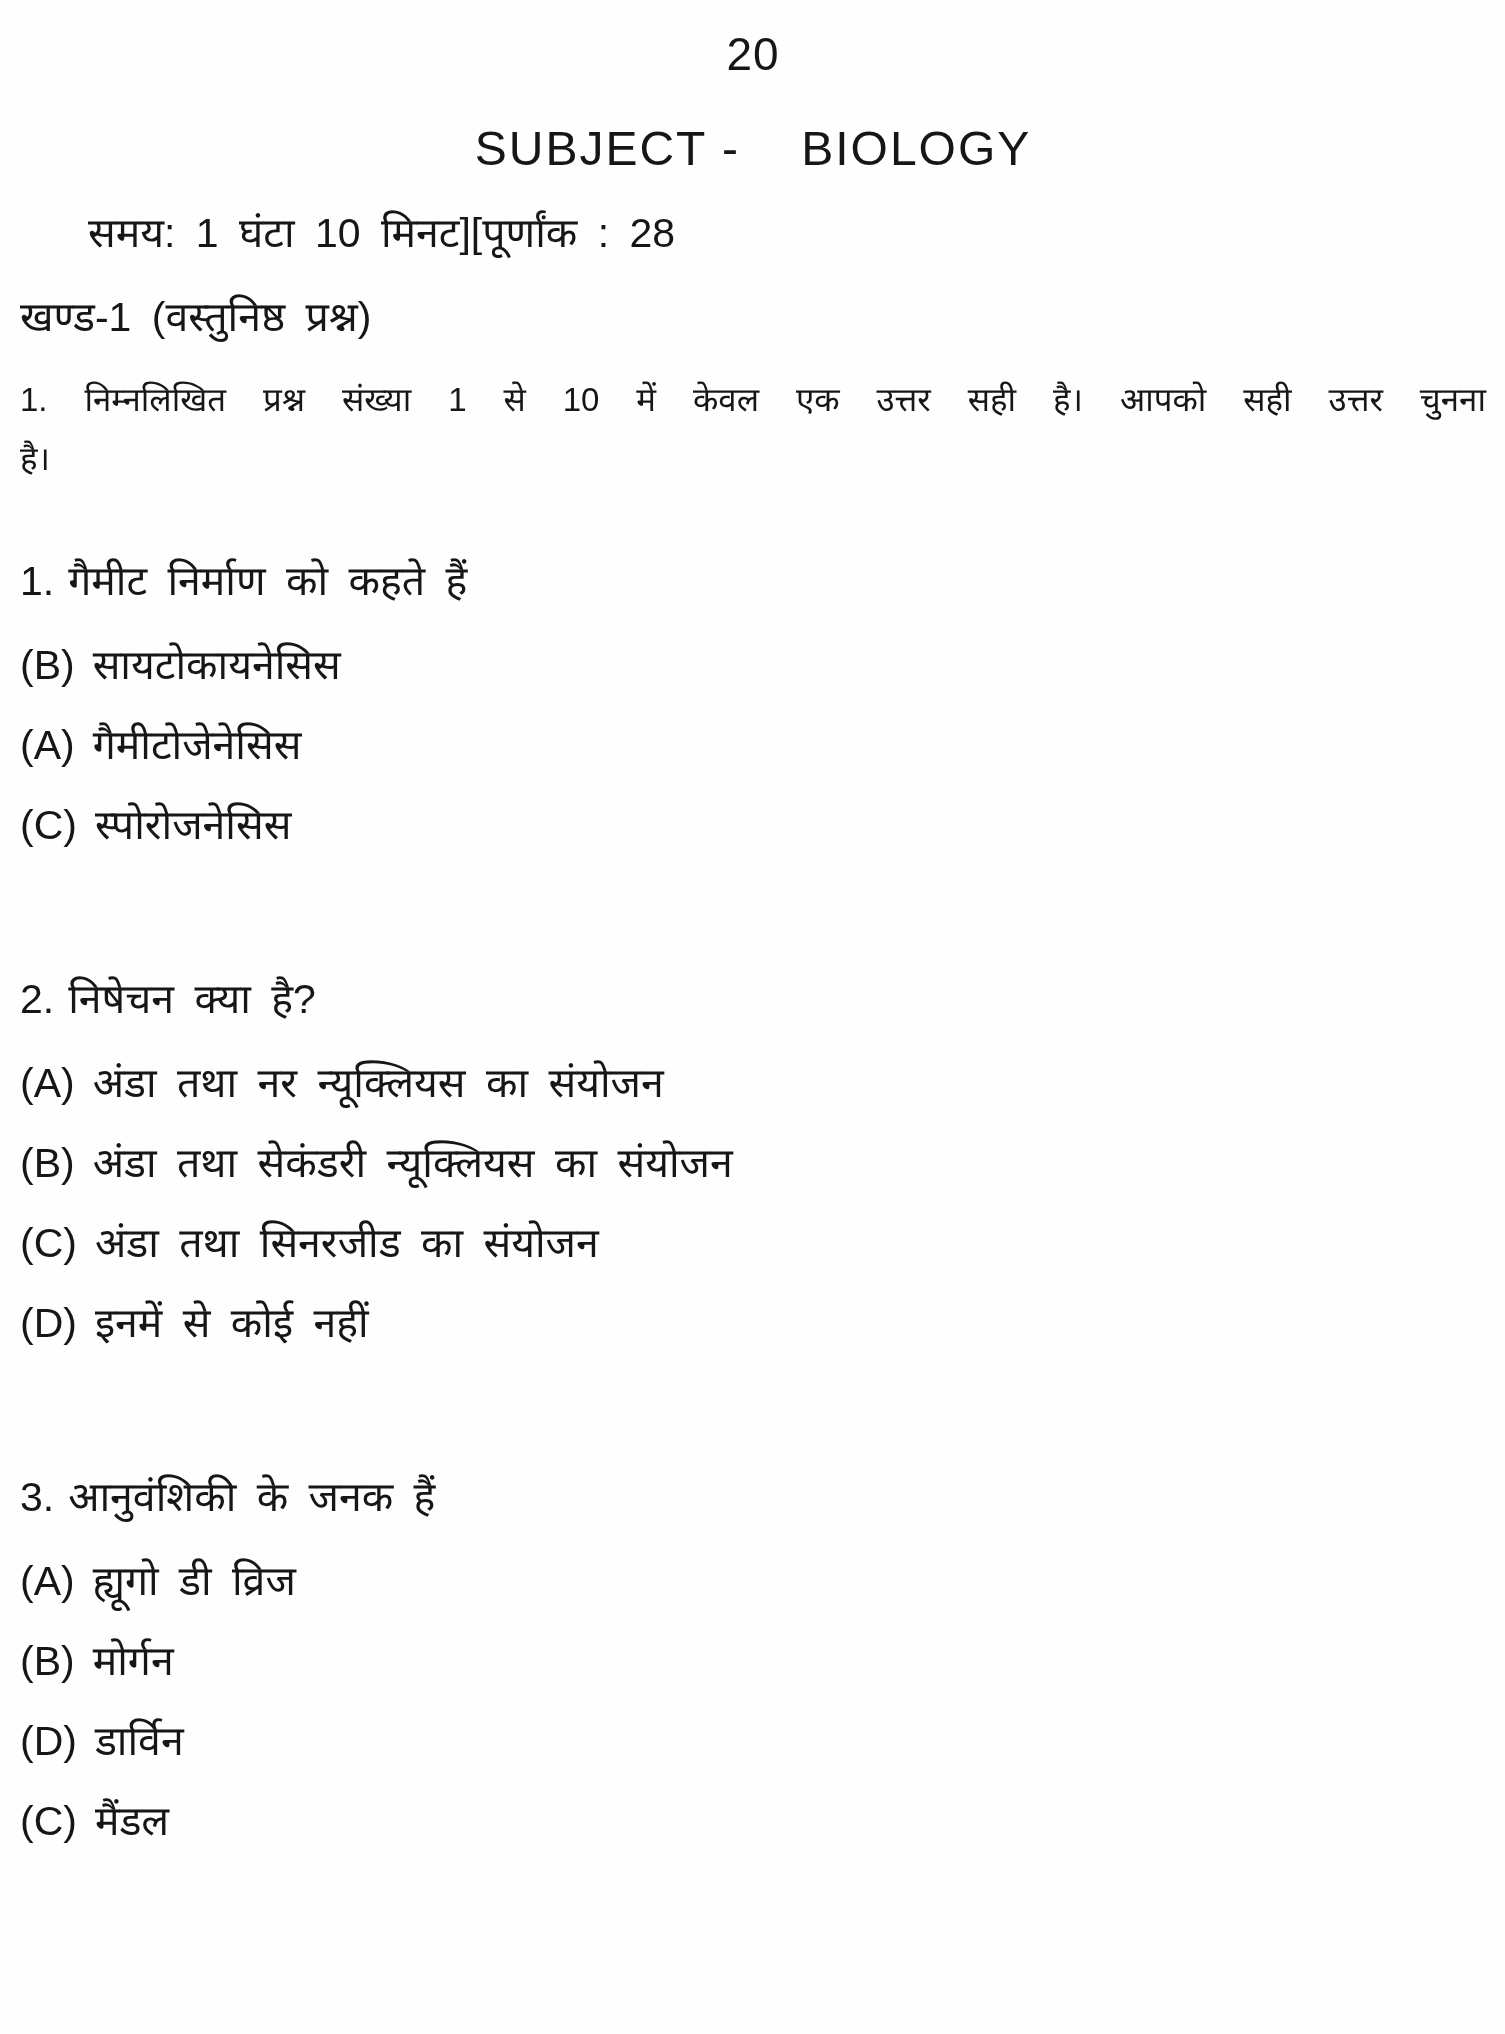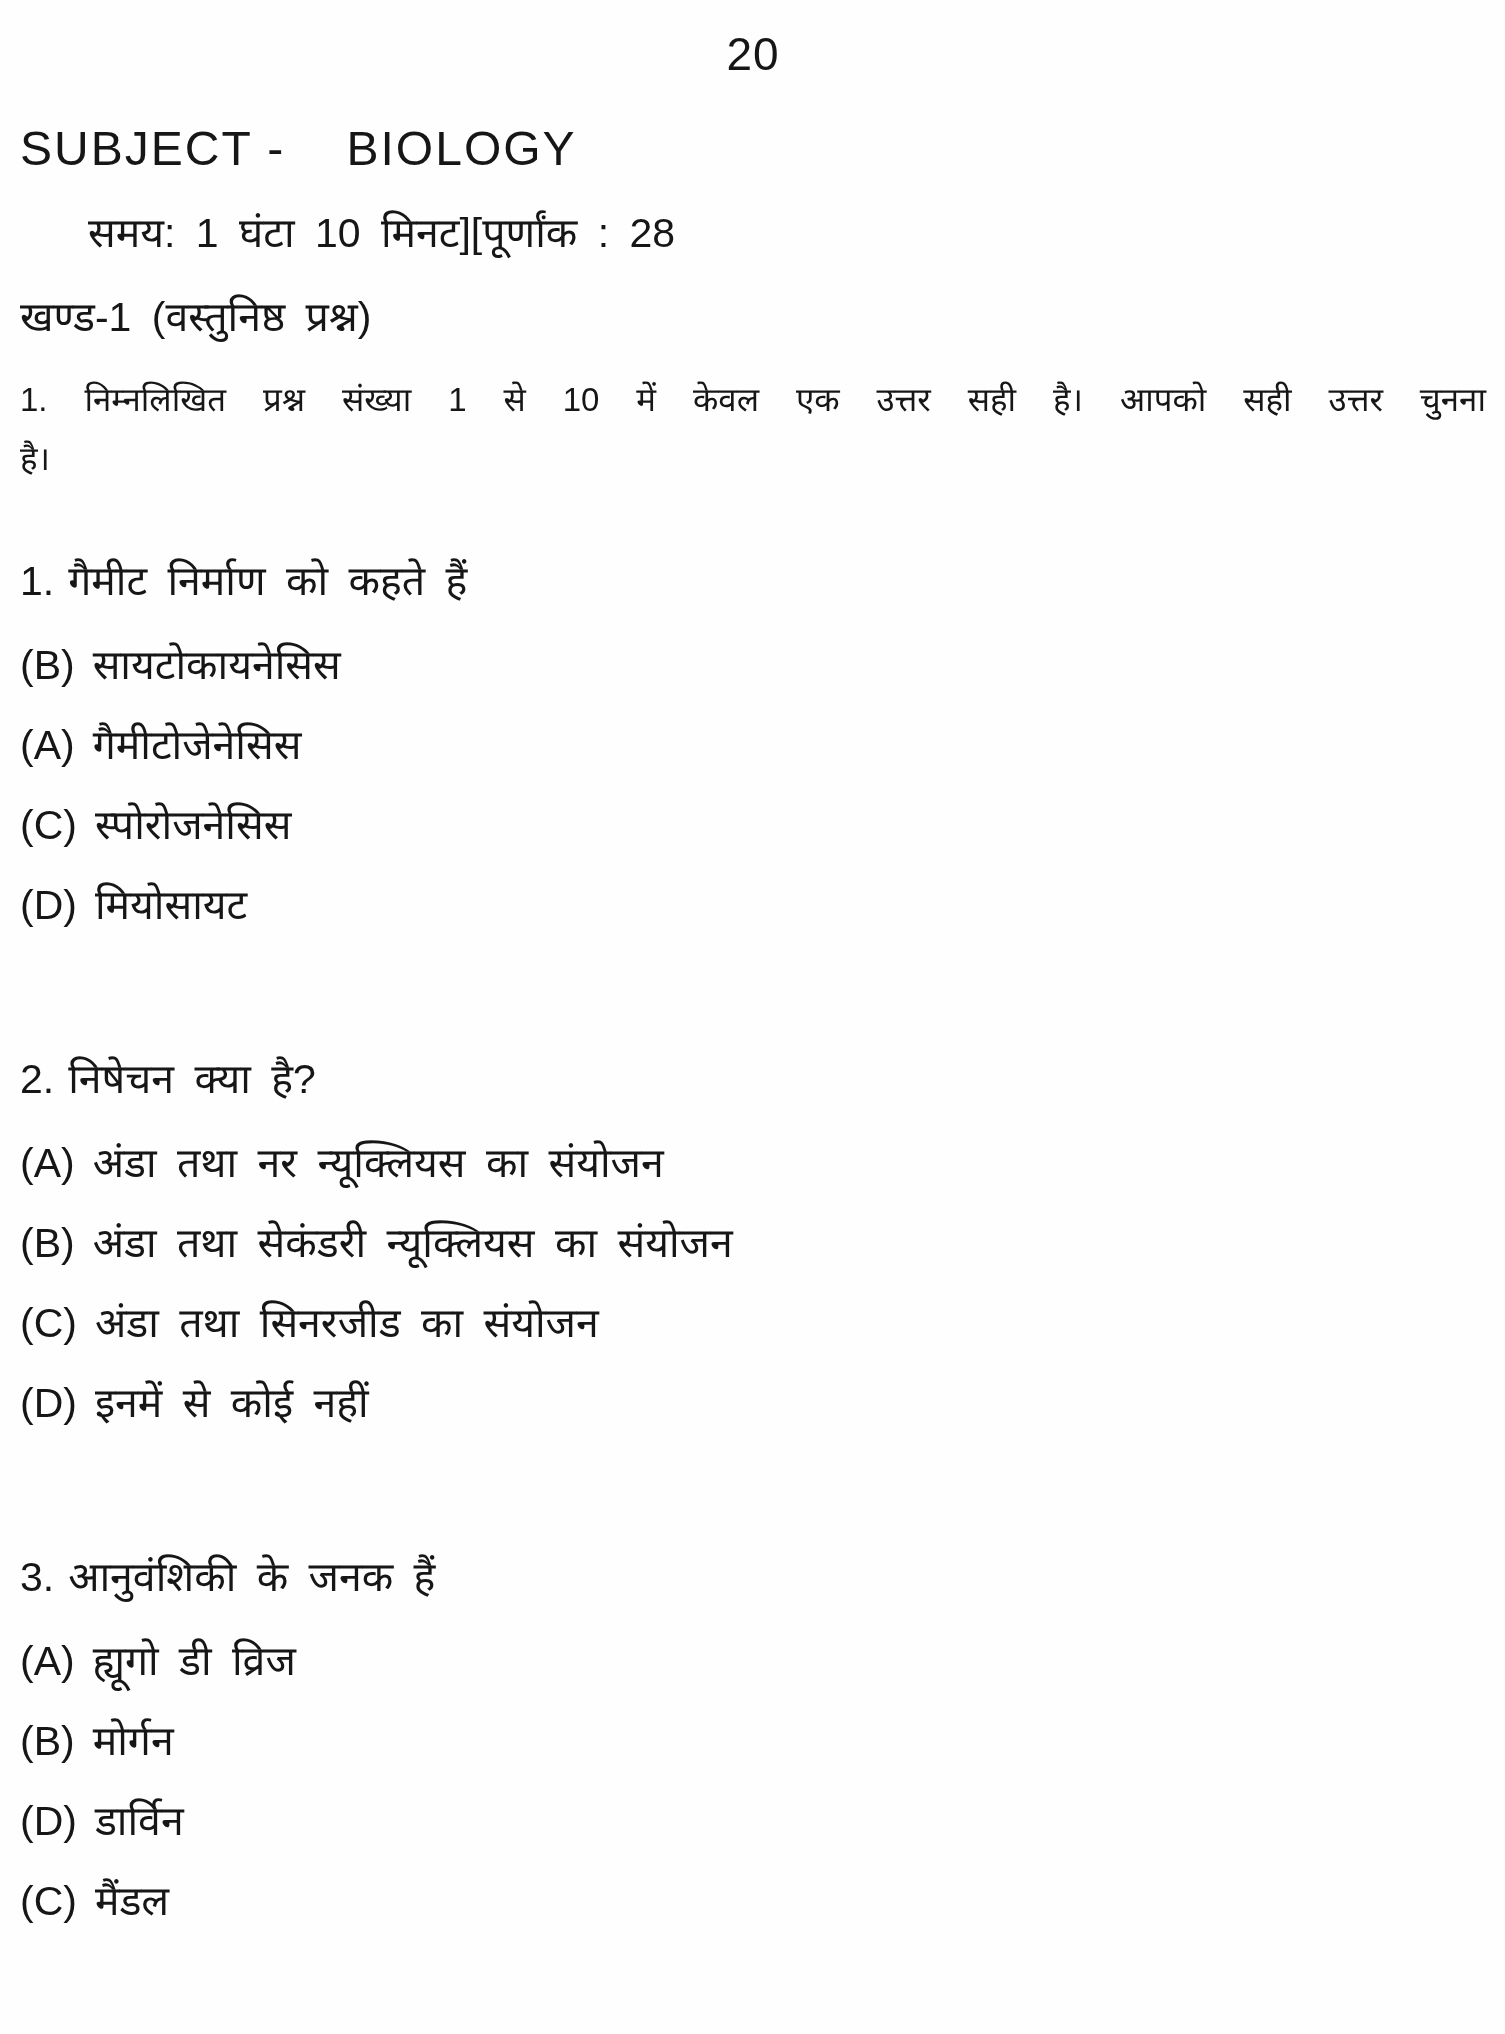--- a/index.html
+++ b/index.html
@@ -20,21 +20,21 @@
     overflow: hidden;
   }
   .page-number {
     text-align: center;
     font-size: 46px;
     line-height: 48px;
     letter-spacing: 1px;
   }
   .subject-title {
     margin-top: 46px;
-    text-align: left;
+    text-align: center;
     font-size: 48px;
     line-height: 50px;
     letter-spacing: 2px;
     white-space: pre; 
   }
   .meta-row {
     margin-top: 34px;
     display: flex;
     justify-content: flex-start;
     align-items: baseline;
@@ -114,23 +114,20 @@
       </div>
       <div class="option">
         <span class="opt-label">(B)</span><span class="opt-text">सायटोकायनेसिस</span>
       </div>
       <div class="option">
         <span class="opt-label">(A)</span><span class="opt-text">गैमीटोजेनेसिस</span>
       </div>
       <div class="option">
         <span class="opt-label">(C)</span><span class="opt-text">स्पोरोजनेसिस</span>
       </div>
-      <div class="option">
-        <span class="opt-label">(D)</span><span class="opt-text">मियोसायट</span>
-      </div>
     </div>
 
     <div class="question">
       <div class="q-text">
         <span class="q-num">2.</span><span>निषेचन क्या है?</span>
       </div>
       <div class="option">
         <span class="opt-label">(A)</span><span class="opt-text">अंडा तथा नर न्यूक्लियस का संयोजन</span>
       </div>
       <div class="option">

